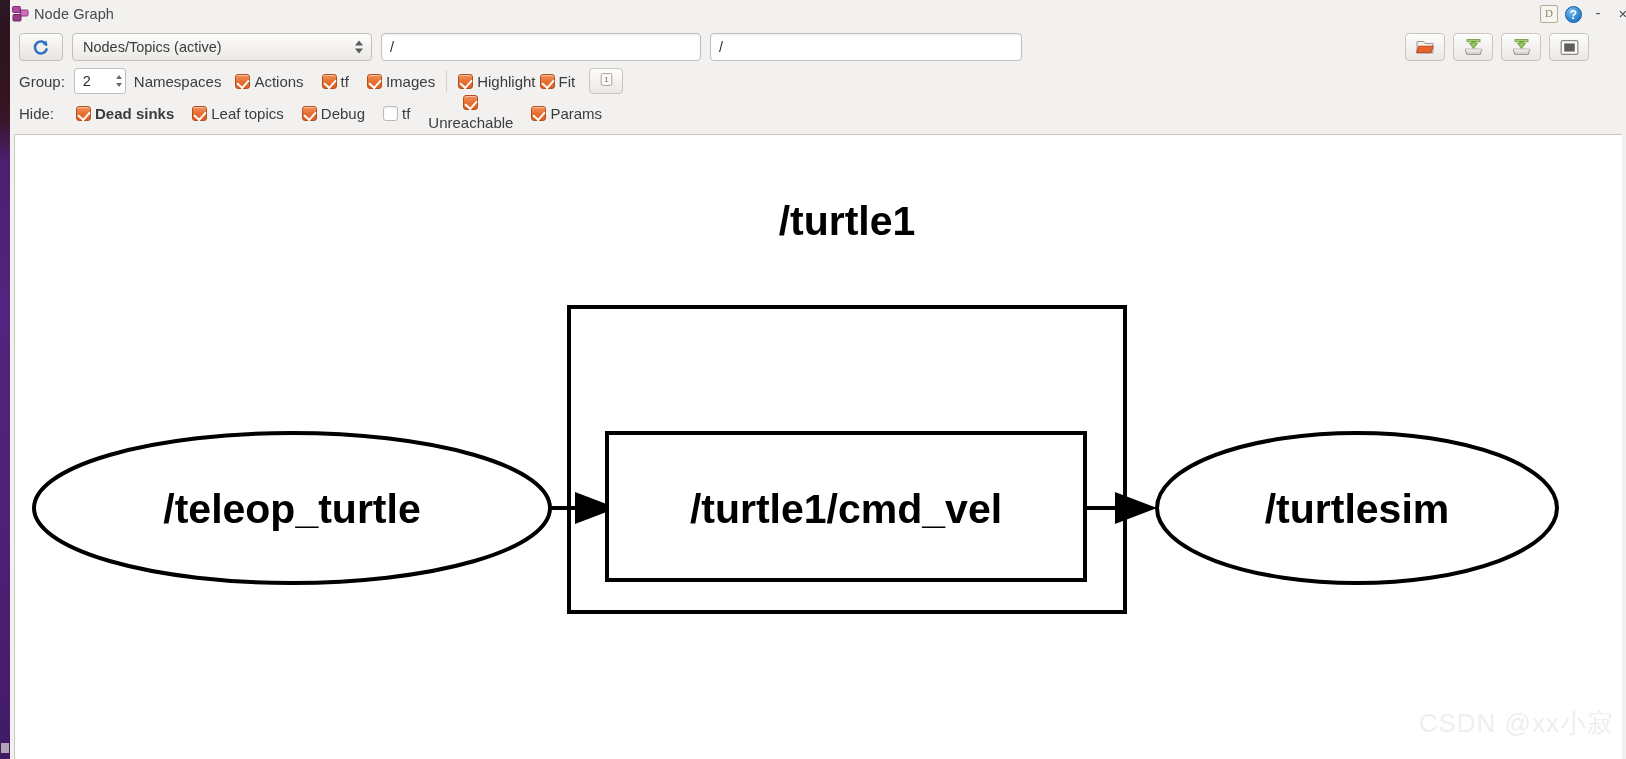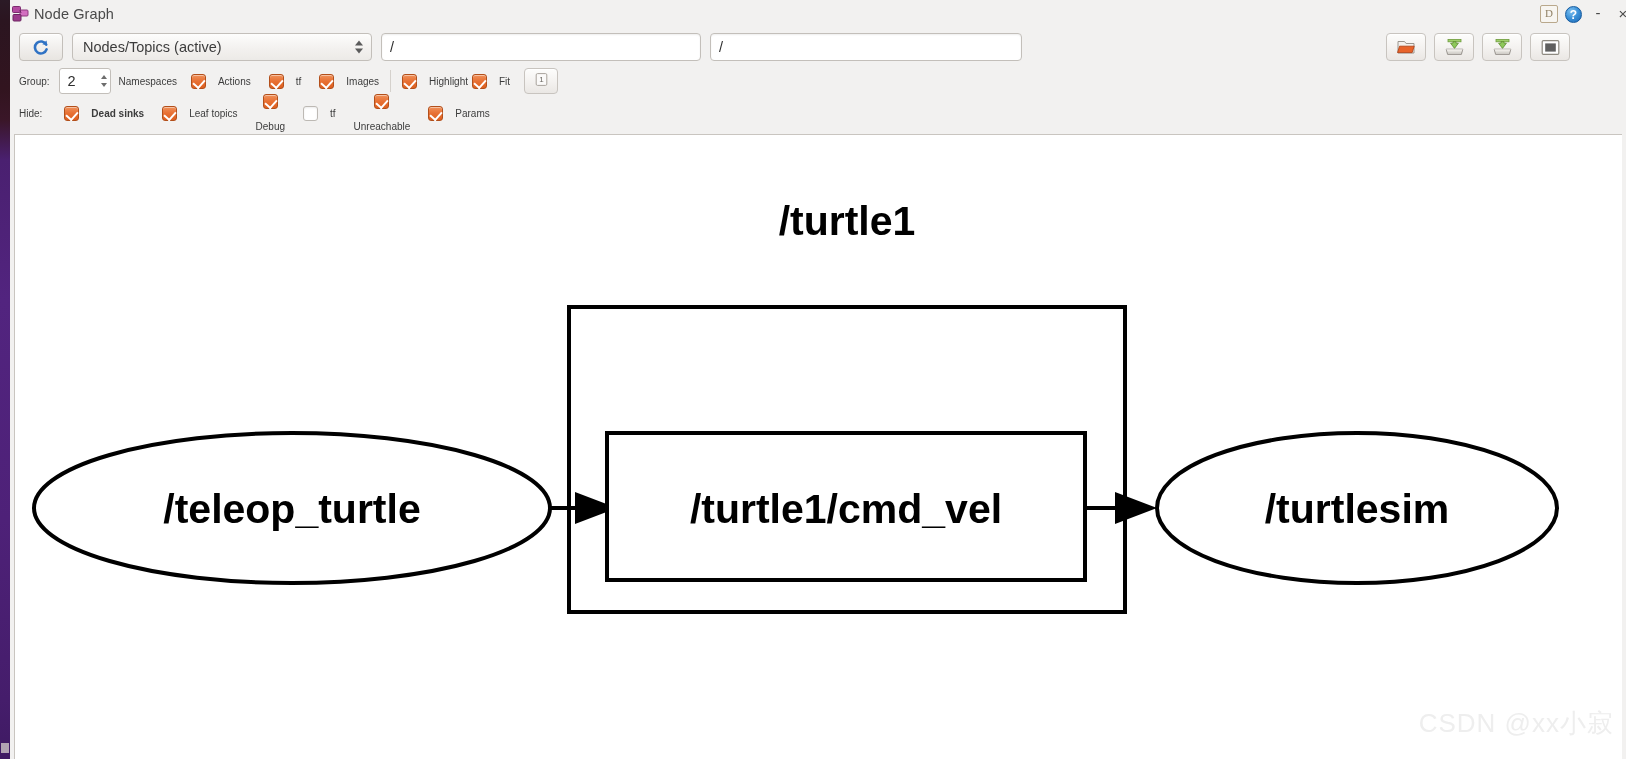--- a/index.html
+++ b/index.html
@@ -114,20 +114,21 @@
     overflow: hidden;
     margin-right: -10px;
   }
 
   
   .toolbar-area {
     position: absolute;
     left: 10px; top: 28px;
     width: 1560px; height: 105px;
     background: #f2f1f0;
+    padding-left: 19px;
   }
 
   .row1 {
     position: absolute;
     left: 9px; top: 4px;
     height: 30px;
     display: flex;
     align-items: center;
     gap: 9px;
   }
@@ -225,21 +226,21 @@
   }
   .row3 {
     position: absolute;
     left: 9px; top: 72px;
     height: 26px;
     display: flex;
     align-items: center;
   }
 
   .lbl {
-    font-size: 10px;
+    font-size: 15px;
     color: #3c3c3c;
     white-space: nowrap;
   }
 
   .spin {
     position: relative;
     width: 52px; height: 26px;
     margin-left: 9px;
     background: #ffffff;
     border: 1px solid #c3bfba;
@@ -264,21 +265,21 @@
     width: 0; height: 0;
     border-left: 3.5px solid transparent;
     border-right: 3.5px solid transparent;
   }
   .spin-arrows i.up { border-bottom: 4.5px solid #6d6d6d; }
   .spin-arrows i.dn { border-top: 4.5px solid #6d6d6d; }
 
   .chk-item {
     display: flex;
     align-items: center;
-    gap: 12px;
+    gap: 4px;
     white-space: nowrap;
   }
   .chkbox {
     width: 15px; height: 15px;
     border-radius: 3px;
     box-sizing: border-box;
     position: relative;
     flex: 0 0 auto;
   }
   .chkbox.on {
@@ -512,21 +513,21 @@
       <div class="chk-item" style="margin-left:22px;font-weight:bold;">
         <span class="chkbox on"></span>
         <span class="lbl">Dead sinks</span>
       </div>
 
       <div class="chk-item" style="margin-left:18px;">
         <span class="chkbox on"></span>
         <span class="lbl">Leaf topics</span>
       </div>
 
-      <div class="chk-item" style="margin-left:18px;flex-direction:column;">
+      <div class="chk-item" style="margin-left:18px;">
         <span class="chkbox on"></span>
         <span class="lbl">Debug</span>
       </div>
 
       <div class="chk-item" style="margin-left:18px;">
         <span class="chkbox off"></span>
         <span class="lbl">tf</span>
       </div>
 
       <div class="chk-item" style="margin-left:18px;flex-direction:column;">

